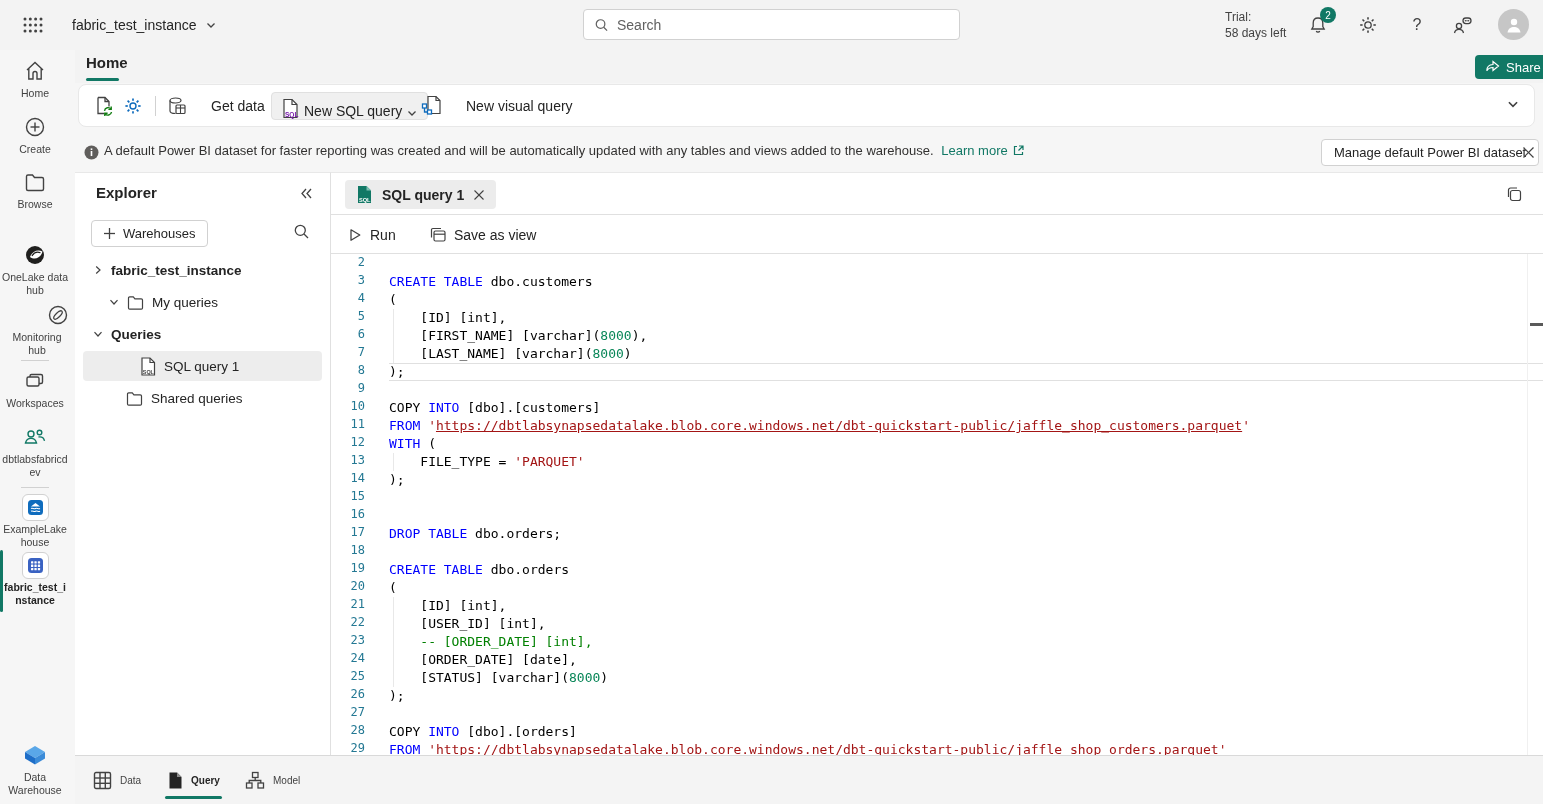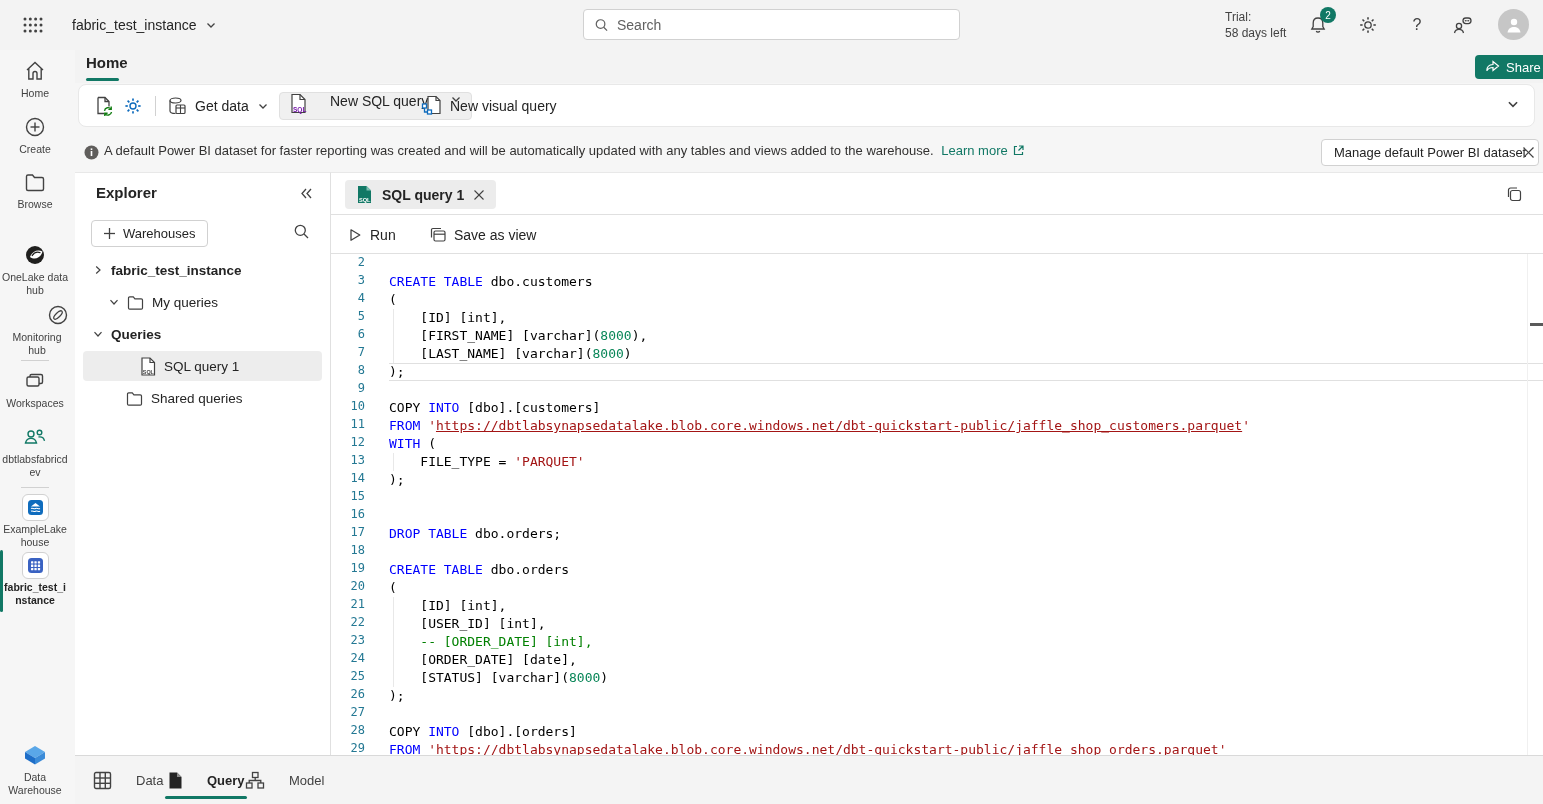--- a/index.html
+++ b/index.html
@@ -21,23 +21,23 @@
   .avatar { position:absolute; left:1498px; top:9px; width:31px; height:31px; border-radius:50%; background:#c6c6c6; display:flex; align-items:center; justify-content:center; cursor:pointer; }
 
   
   .ribbonrow { position:absolute; left:0; top:50px; width:1543px; height:33px; background:#f3f3f3; }
   .home-tab { position:absolute; left:86px; top:4px; font-size:15px; font-weight:700; color:#242424; cursor:pointer; padding-bottom:6px; }
   .home-underline { position:absolute; left:86px; top:28px; width:33px; height:3px; background:#117865; border-radius:2px; }
   .share-btn { position:absolute; left:1475px; top:5px; height:24px; background:#117865; color:#fff; border:none; border-radius:4px; font-size:13px; display:flex; align-items:center; gap:6px; padding:0 10px; cursor:pointer; font-family:"Liberation Sans",sans-serif; }
 
   
   .toolbar { position:absolute; left:78px; top:84px; width:1457px; height:43px; background:#fff; border:1px solid #e8e8e8; border-radius:8px; }
-  .toolbar .grp { position:absolute; top:0; height:41px; display:flex; align-items:center; gap:8px; font-size:14px; color:#242424; cursor:pointer; }
+  .toolbar .grp { position:absolute; top:0; height:41px; display:flex; align-items:center; gap:24px; font-size:14px; color:#242424; cursor:pointer; }
   .tdiv { position:absolute; top:11px; width:1px; height:20px; background:#d1d1d1; }
-  .pill { position:absolute; left:200px; top:7px; height:28px; background:#f0f0f0; border:1px solid #e0e0e0; border-radius:4px; display:flex; align-items:flex-start; gap:22px; padding:0 9px; font-size:14px; cursor:pointer; }
+  .pill { position:absolute; left:192px; top:7px; height:28px; background:#f0f0f0; border:1px solid #e0e0e0; border-radius:4px; display:flex; align-items:flex-end; gap:4px; padding:0 9px; font-size:14px; cursor:pointer; }
   .ribbon-collapse { position:absolute; right:14px; top:12px; cursor:pointer; }
 
   
   .banner { position:absolute; left:0; top:133px; width:1543px; height:39px; }
   .banner-text { position:absolute; left:104px; top:10px; font-size:13px; color:#323130; }
   .banner-link { color:#117865; text-decoration:none; cursor:pointer; margin-left:4px; }
   .b-ext { display:inline-block; vertical-align:-2px; margin-left:4px; }
   .banner-btn { position:absolute; left:1321px; top:6px; height:27px; background:#fff; border:1px solid #d1d1d1; border-radius:4px; font-size:13px; color:#242424; padding:0 12px; cursor:pointer; font-family:"Liberation Sans",sans-serif; }
   .banner-x { position:absolute; left:1519px; top:10px; width:18px; height:18px; cursor:pointer; display:flex; align-items:center; justify-content:center; }
 
@@ -76,21 +76,21 @@
   .ct { position:relative; flex:1; font:13px/18px "DejaVu Sans Mono",monospace; color:#000; white-space:pre; }
   .ct.guided::before { content:""; position:absolute; left:4px; top:0; bottom:0; width:1px; background:#e8e8e8; }
   .cl.cur .ct { box-shadow:inset 0 1px #e0e0e0, inset 0 -1px #e0e0e0; }
   .tk-k { color:#0000ff; } .tk-s { color:#a31515; } .tk-su { color:#a31515; text-decoration:underline; }
   .tk-n { color:#098658; } .tk-c { color:#008000; }
   .sb-line { position:absolute; right:15px; top:81px; bottom:0; width:1px; background:#f0f0f0; }
   .ruler-mark { position:absolute; right:0; top:150px; width:13px; height:3px; background:#5a5a5a; }
 
   
   .bottombar { position:absolute; left:75px; top:755px; width:1468px; height:49px; background:#f4f4f4; border-top:1px solid #d9d9d9; }
-  .btab { position:absolute; top:0; height:48px; display:flex; align-items:center; gap:24px; font-size:13px; color:#424242; cursor:pointer; }
+  .btab { position:absolute; top:0; height:48px; display:flex; align-items:center; gap:8px; font-size:10px; color:#424242; cursor:pointer; }
   .btab.active { font-weight:700; color:#242424; }
   .btab .ul { position:absolute; left:-2px; right:-2px; bottom:5px; height:3px; background:#117865; border-radius:2px; }
 </style>
 </head>
 <body>
 
 <header class="topbar">
   <div class="waffle">
     <svg width="22" height="18" viewBox="0 0 22 18">
       <g fill="#424242">

